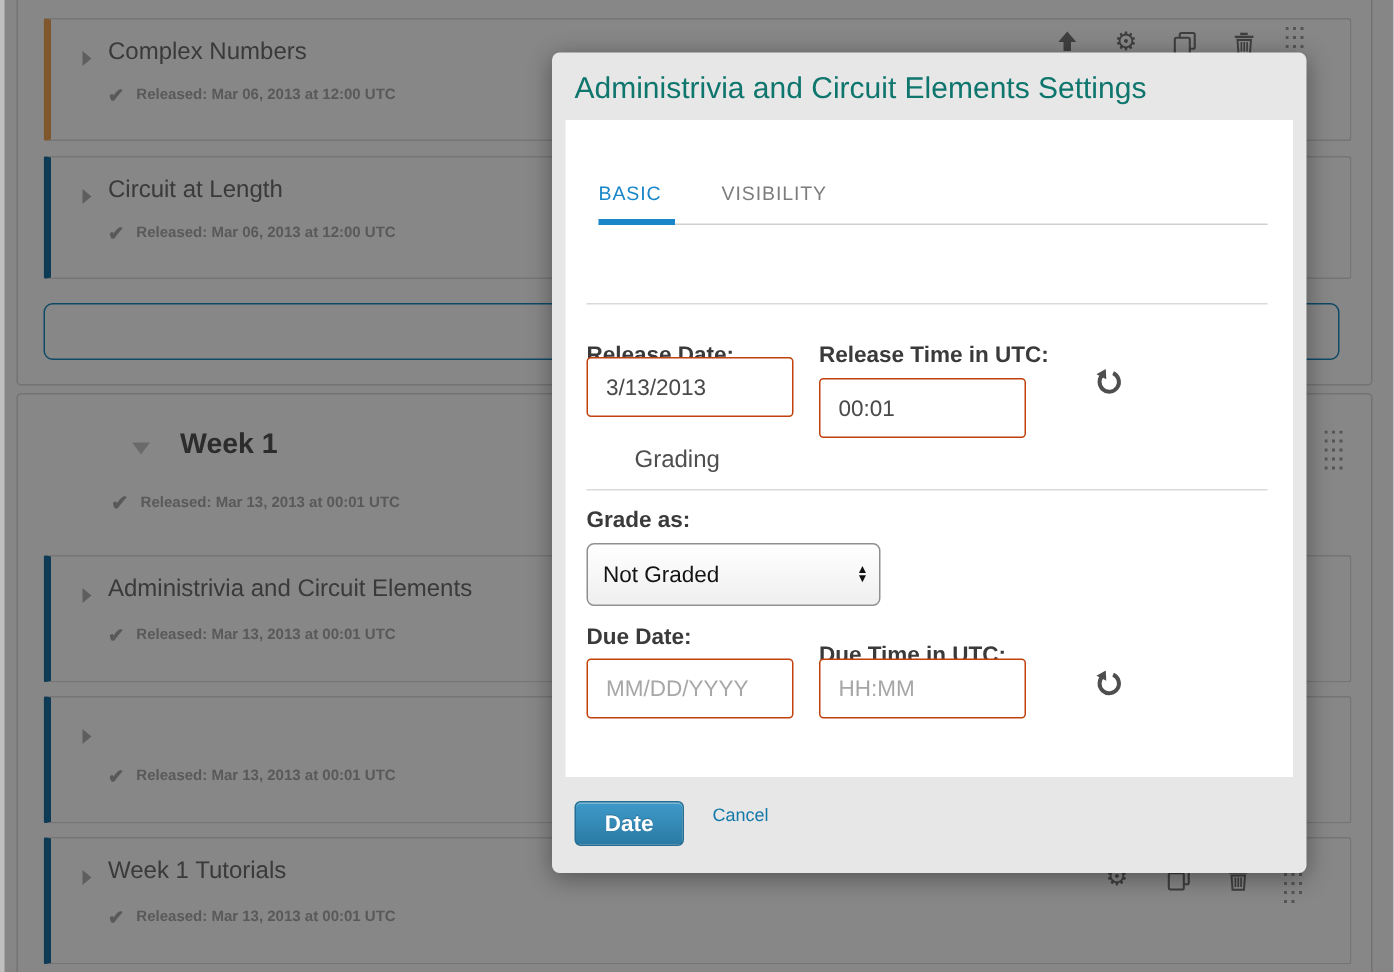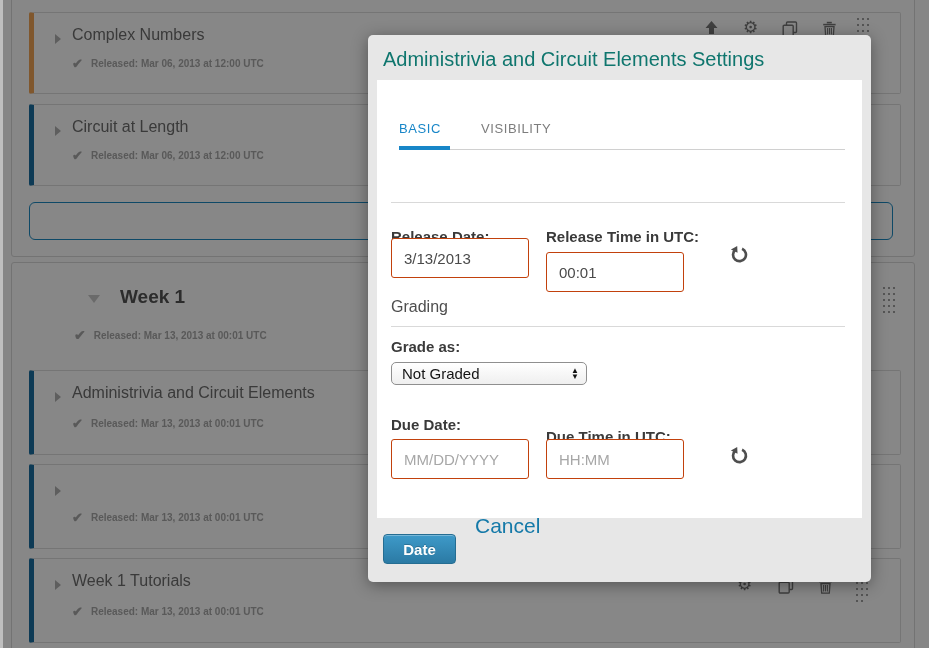--- a/index.html
+++ b/index.html
@@ -53,32 +53,32 @@
   .tab-underline { position:absolute; left:22px; top:66px; width:51px; height:4px; background:#1886c8; }
 
   .mb-head { position:absolute; left:14px; font-size:16px; color:#4e4e4e; }
   .mb-rule { position:absolute; left:14px; width:454px; border-top:1px solid #d9d9d9; }
   .mb-label { position:absolute; font-size:15px; font-weight:bold; color:#3a3a3a; }
   .mb-input { position:absolute; width:138px; height:40px; border:1px solid #c2410c; border-radius:3px;
               background:#fff; font-family:"Liberation Sans",sans-serif; font-size:15px; color:#4a4a4a; padding:0 12px; }
   .mb-input::placeholder { color:#a7a7a7; opacity:1; }
   .reset-btn { position:absolute; left:353px; width:18px; height:18px; color:#4e4e4e; cursor:pointer; background:none; border:none; padding:0; }
 
-  .fake-select { position:absolute; left:14px; top:282px; width:196px; height:23px;
+  .fake-select { position:absolute; left:14px; top:282px; width:196px; height:42px;
                  border:1px solid #8f8f8f; border-radius:5px; background:linear-gradient(#ffffff,#efefef);
                  display:flex; align-items:center; justify-content:space-between; padding:0 7px 0 10px; cursor:pointer; }
   .fake-select .sel-text { font-size:15px; color:#141414; }
   .sel-arrows { display:flex; flex-direction:column; align-items:center; color:#111; }
   .sel-arrows span { font-size:8px; line-height:6px; }
 
   #save-btn { position:absolute; left:15px; top:499px; width:73px; height:30px; border-radius:4px;
               background:linear-gradient(#3e9ac9,#2b7aa4); border:1px solid #256d92; color:#fff;
               font-family:"Liberation Sans",sans-serif; font-size:15px; font-weight:bold; cursor:pointer;
               box-shadow:inset 0 1px 0 rgba(255,255,255,0.3); text-shadow:0 -1px 0 rgba(0,0,0,0.2); }
-  #cancel-link { position:absolute; left:107px; top:479px; font-size:21px; color:#1479a8; cursor:pointer; }
+  #cancel-link { position:absolute; left:107px; top:501px; font-size:12px; color:#1479a8; cursor:pointer; }
 </style>
 </head>
 <body>
 
 <div class="stage">
 
   <div class="sec-box" id="sec1"></div>
 
   <div class="sub-card" style="left: 29px; top: 12px; border-left-color: rgb(242, 164, 85);">
     <span class="tri"></span>
@@ -257,21 +257,21 @@
       <label class="mb-label" style="left:169px; top:148px;text-align:right;">Release Time in UTC:</label>
       <input class="mb-input" style="left: 14px; top: 158px;" type="text" value="3/13/2013">
       <input class="mb-input" style="left: 169px; top: 172px;" type="text" value="00:01">
       <button class="reset-btn" style="top:166px;">
         <svg width="18" height="18" viewBox="0 0 17 17">
             <path d="M5.2 3.4 A6.1 6.1 0 1 0 11.4 2.6" fill="none" stroke="currentColor" stroke-width="2.5"></path>
             <polygon points="6.8,0 7.1,6.4 0.9,3.3" fill="currentColor"></polygon>
           </svg>
       </button>
 
-      <div class="mb-head" style="top:218px;">Grading</div>
+      <div class="mb-head" style="top:218px;margin-left:32px;">Grading</div>
       <div class="mb-rule" style="top:246px;"></div>
 
       <label class="mb-label" style="left:14px; top:258px;">Grade as:</label>
       <div class="fake-select">
         <span class="sel-text">Not Graded</span>
         <span class="sel-arrows">
           <span>▲</span>
             <span>▼</span>
         </span>
       </div>

